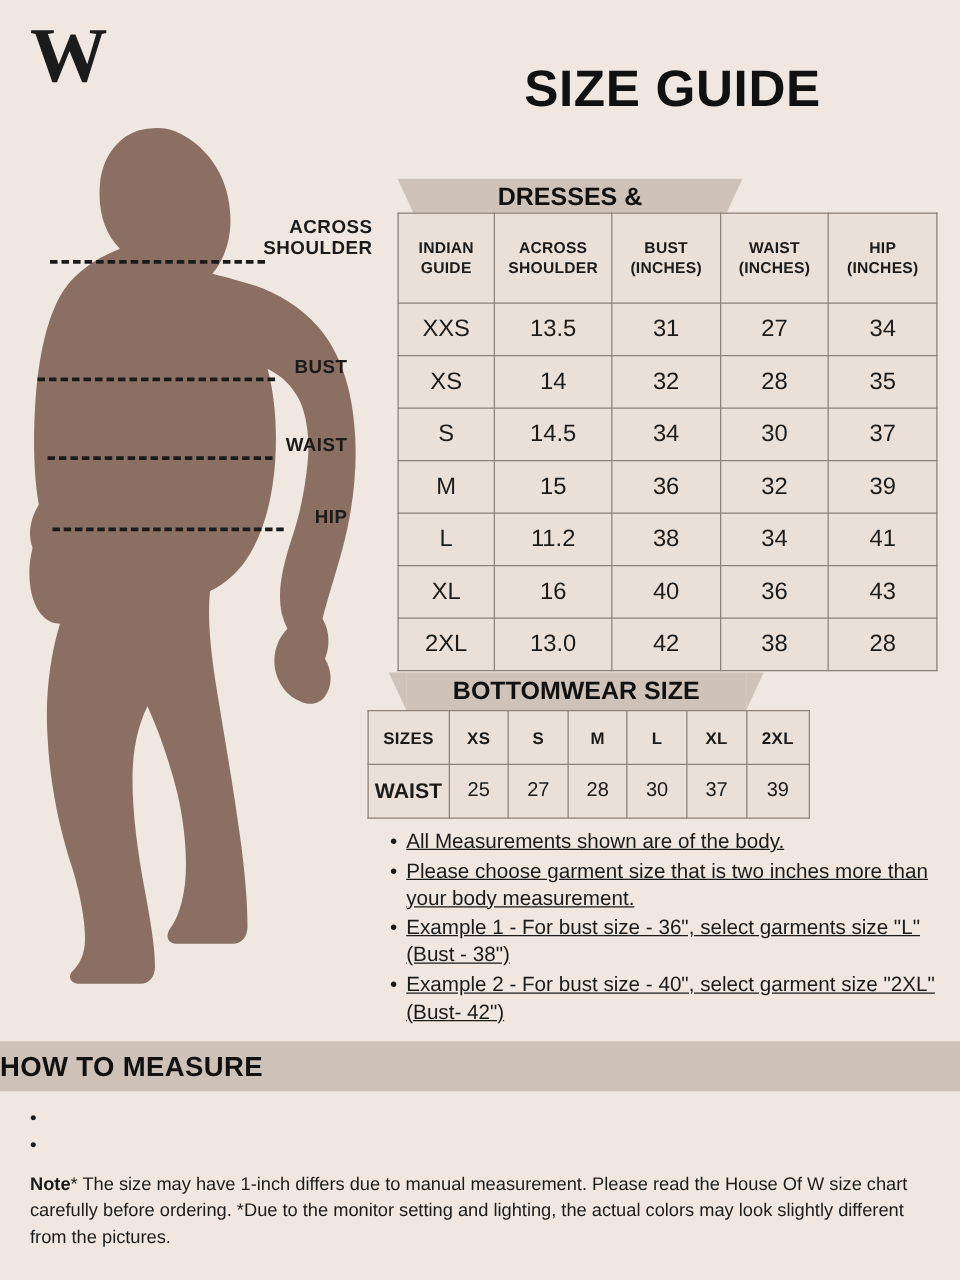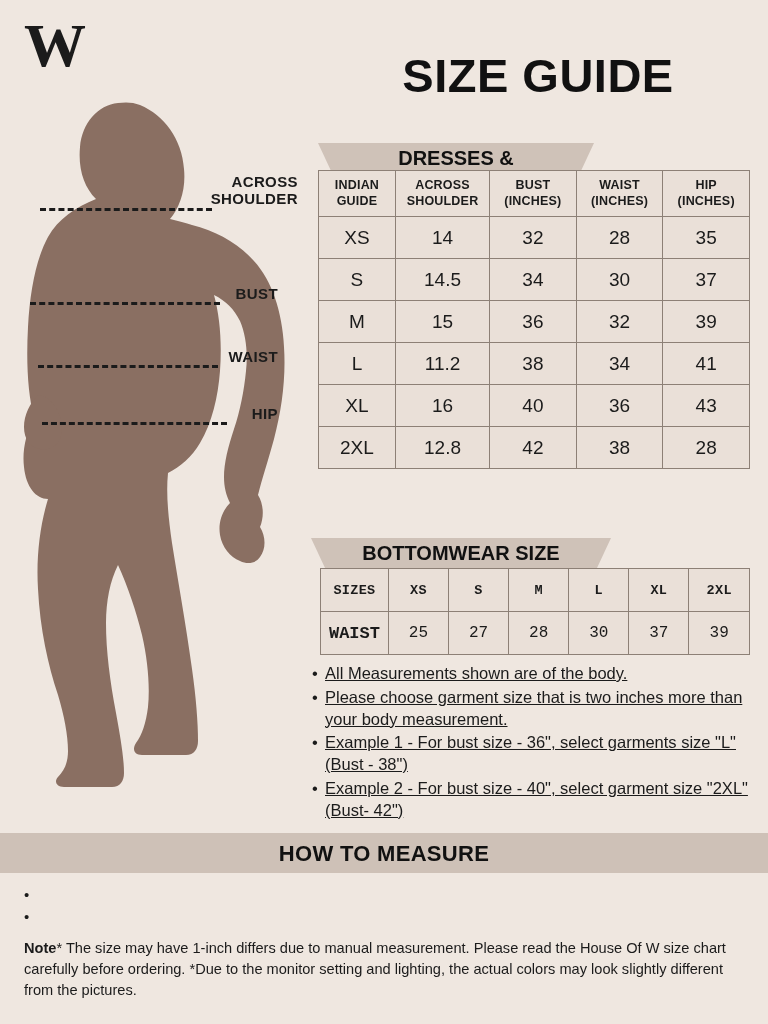--- a/index.html
+++ b/index.html
@@ -64,21 +64,21 @@
     line-height: 1.15;
   }
 
   
   .title {
     position: absolute;
     left: 318px;
     top: 48px;
     width: 440px;
     text-align: center;
-    font-size: 47px;
+    font-size: 41px;
     font-weight: 700;
     letter-spacing: 0.5px;
     color: #111;
   }
 
   
   .banner {
     position: absolute;
     color: #111;
     font-size: 20px;
@@ -124,37 +124,36 @@
 
   #dress-table {
     left: 318px;
     top: 170px;
     width: 432px;
   }
   #dress-table th {
     font-size: 12.5px;
     font-weight: 700;
     line-height: 1.25;
-    padding: 7px 2px;
+    padding: 20px 2px;
     letter-spacing: 0.2px;
   }
   #dress-table td {
     font-size: 19px;
     height: 41px;
     padding: 0;
   }
   #dress-table td.sz {
     font-weight: 400;
   }
 
   #bottom-table {
-    left: 320px;
+    left: 294px;
     top: 568px;
-    width: 430px;
-    font-family: Liberation Mono, monospace;
+    width: 354px;
   }
   #bottom-table td {
     font-size: 16px;
     height: 40px;
   }
   #bottom-table td.hdr {
     font-size: 13.5px;
     font-weight: 700;
     letter-spacing: 0.3px;
   }
@@ -193,21 +192,20 @@
     top: 833px;
     width: 768px;
     height: 40px;
     background: #cec1b7;
   }
   .htm-title {
     position: absolute;
     left: 0;
     top: 841px;
     width: 768px;
-    text-align: center;
     font-size: 22px;
     font-weight: 700;
     color: #111;
     letter-spacing: 0.3px;
   }
   .htm-body {
     position: absolute;
     left: 24px;
     top: 884px;
     width: 720px;
@@ -350,20 +348,27 @@
           <span>(INCHES)</span>
         </th>
         <th style="width:87px;">
           <span>HIP</span><br>
           <span>(INCHES)</span>
         </th>
       </tr>
     </thead>
     <tbody>
       <tr>
+        <td class="sz">XXS</td>
+        <td>13.5</td>
+        <td>31</td>
+        <td>27</td>
+        <td>34</td>
+      </tr>
+      <tr>
         <td class="sz">XS</td>
         <td>14</td>
         <td>32</td>
         <td>28</td>
         <td>35</td>
       </tr>
       <tr>
         <td class="sz">S</td>
         <td>14.5</td>
         <td>34</td>
@@ -386,21 +391,21 @@
       </tr>
       <tr>
         <td class="sz">XL</td>
         <td>16</td>
         <td>40</td>
         <td>36</td>
         <td>43</td>
       </tr>
       <tr>
         <td class="sz">2XL</td>
-        <td>12.8</td>
+        <td>13.0</td>
         <td>42</td>
         <td>38</td>
         <td>28</td>
       </tr>
     </tbody>
   </table>
 
   <div class="banner" style="left:325px; top:538px; width:272px;">
     <span class="inner">BOTTOMWEAR SIZE CHART</span>
   </div>

